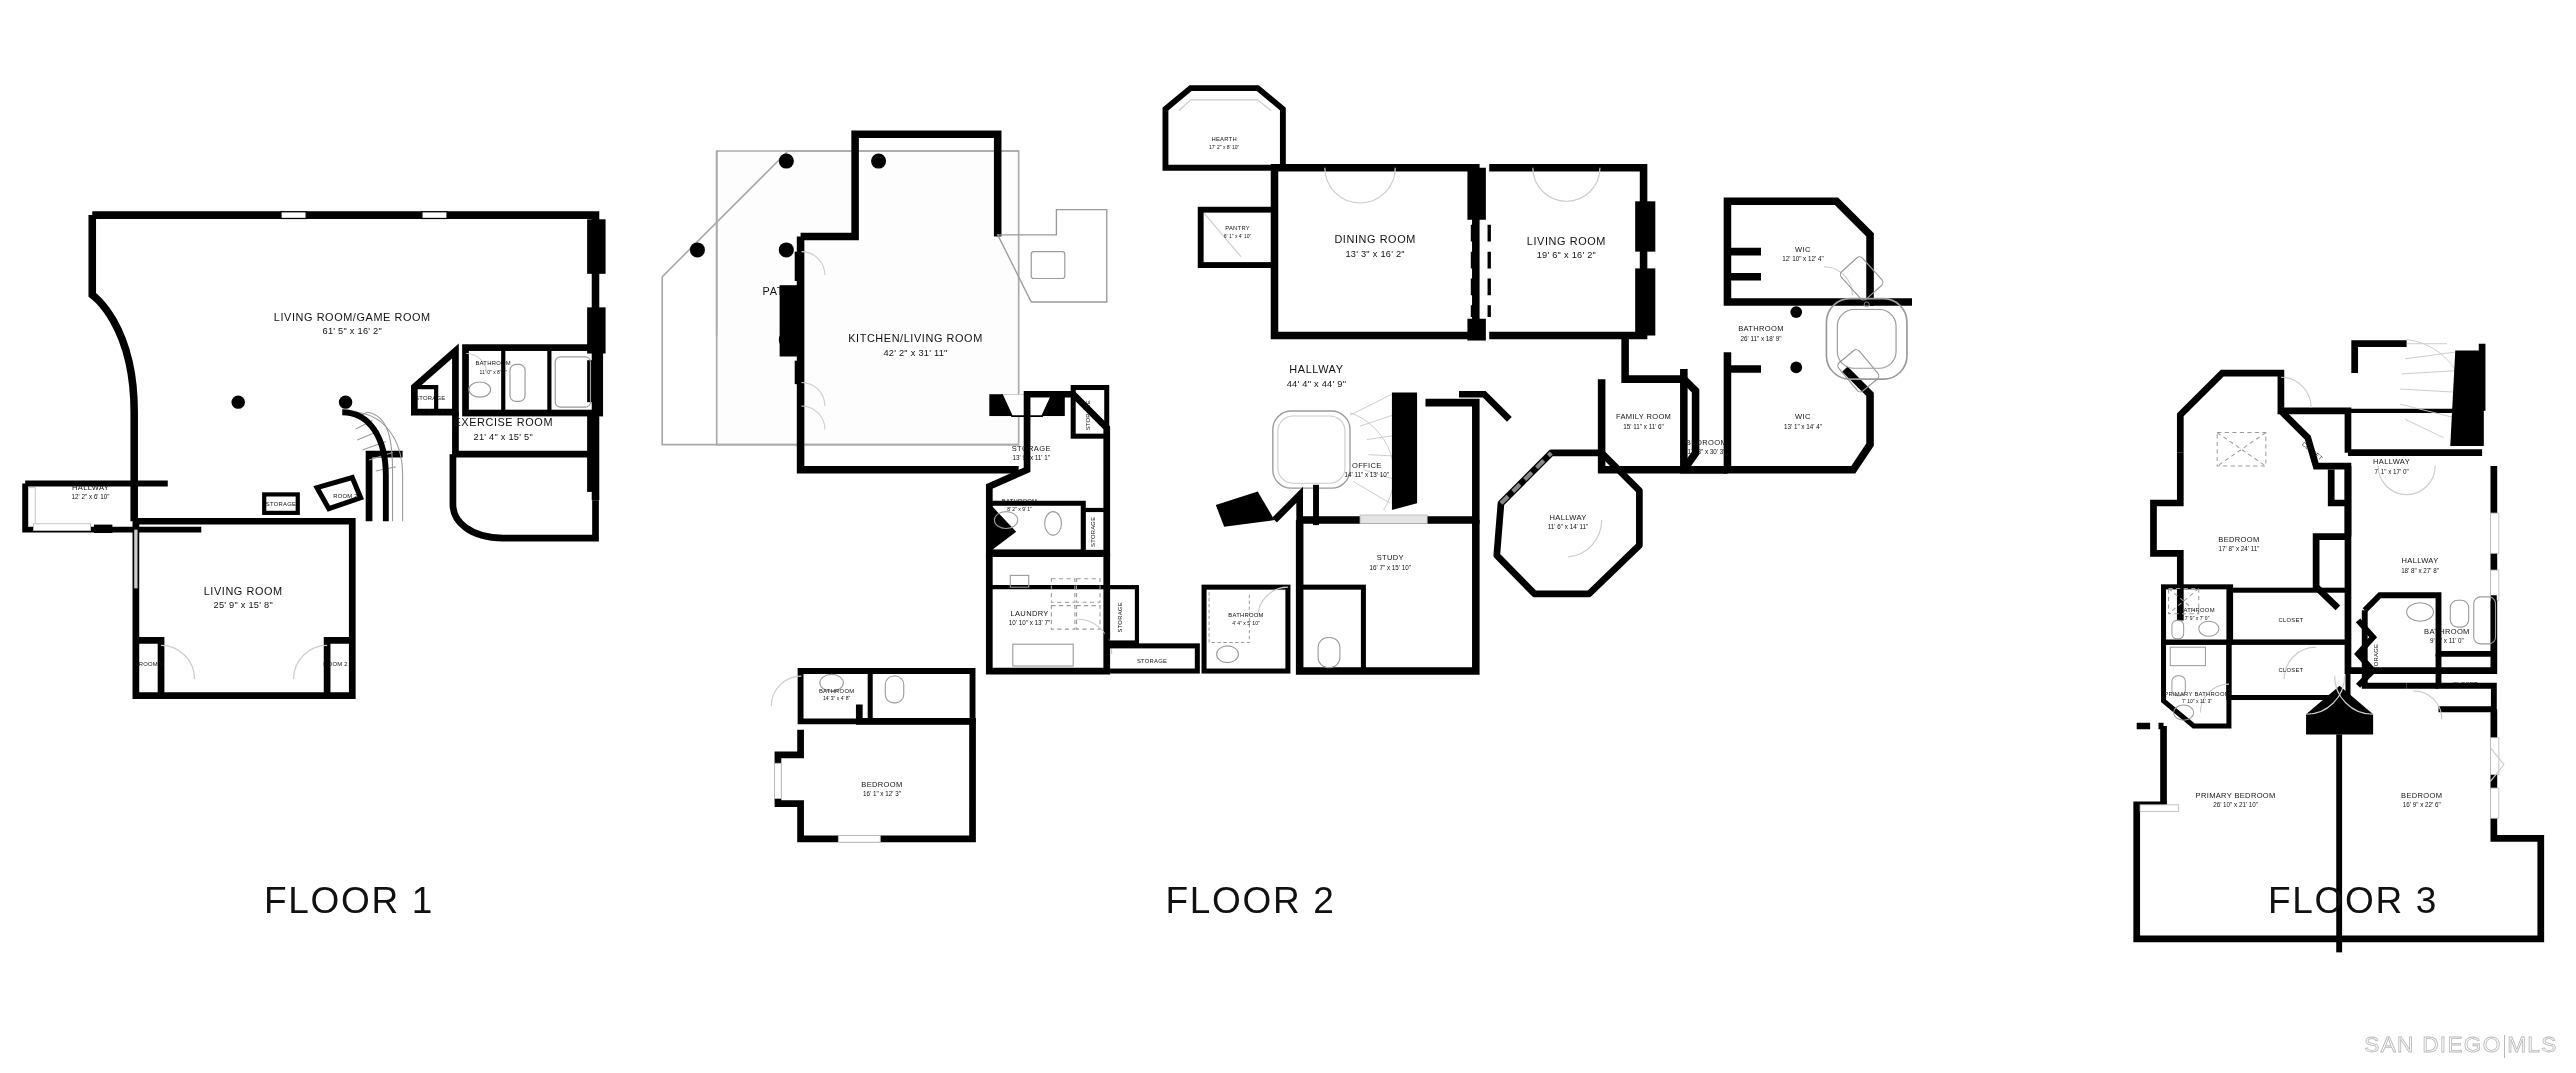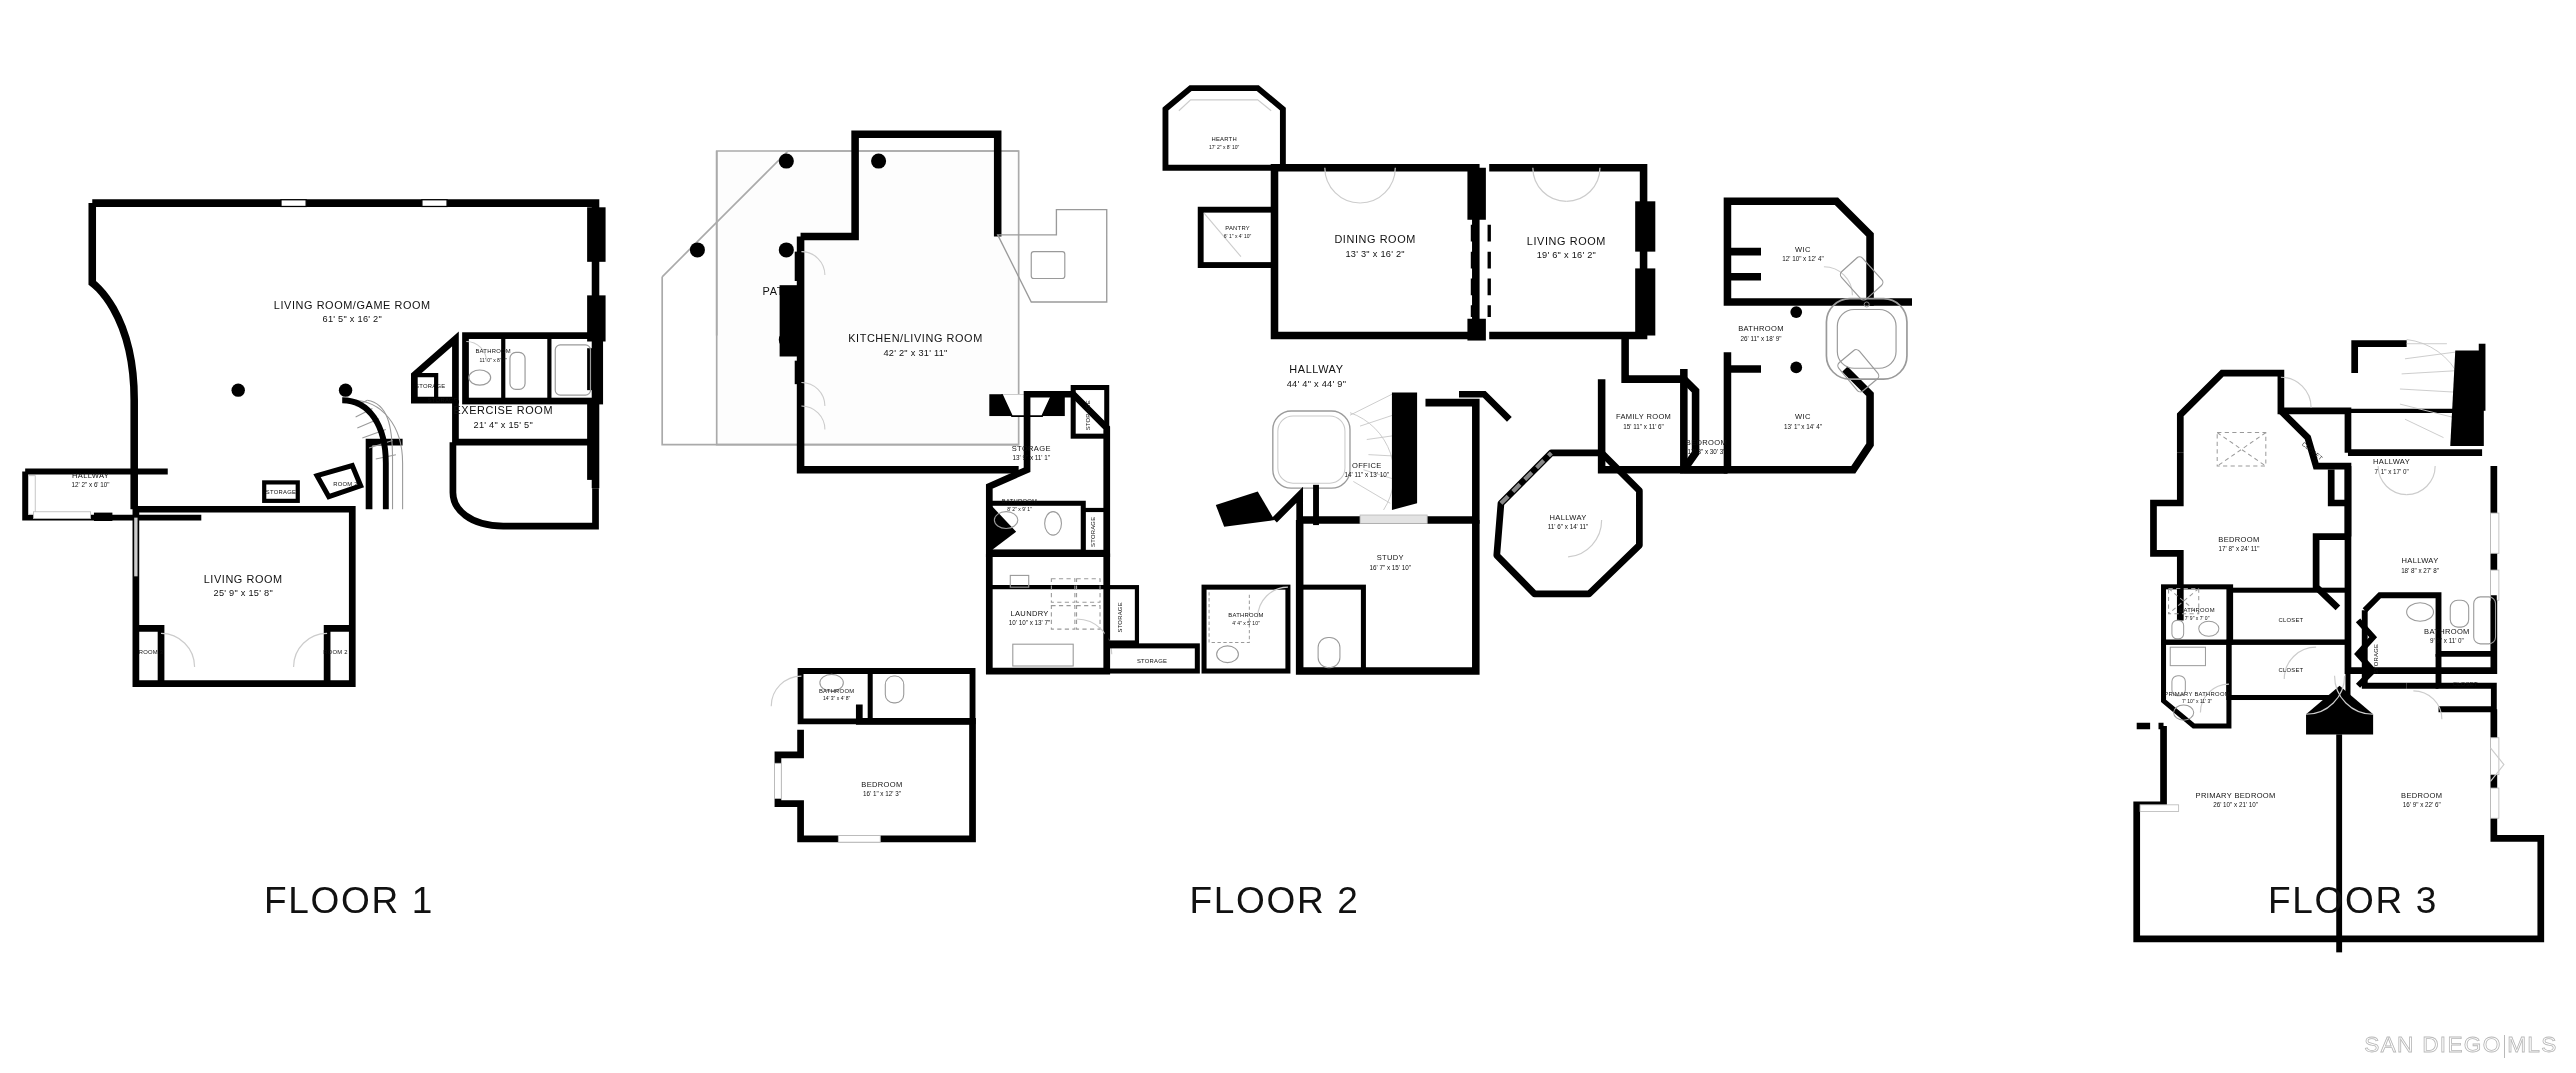--- a/index.html
+++ b/index.html
@@ -10,39 +10,39 @@
     font-family: "Liberation Sans", sans-serif;
     overflow: hidden;
   }
   #page {
     position: relative;
     width: 2576px;
     height: 1073px;
     background: #ffffff;
   }
   .floor-panel { position: absolute; }
-  #floor1-panel { left: 0px;    top: 6px;  width: 671px;  height: 973px; }
+  #floor1-panel { left: 0px;    top: 18px;  width: 671px;  height: 973px; }
   #floor2-panel { left: 637px;  top: 0px;  width: 1275px; height: 973px; }
   #floor3-panel { left: 2130px; top: 0px;  width: 446px;  height: 973px; }
 
   .floor-svg { display: block; width: 100%; height: 100%; }
 
   .floor-caption {
     position: absolute;
     width: 100%;
     text-align: center;
     font-family: "Liberation Sans", sans-serif;
     font-size: 37px;
     font-weight: 400;
     letter-spacing: 1.7px;
     color: #111111;
     top: 880px;
   }
   #floor1-caption { left: 0px;    width: 671px; padding-left: 27px; }
-  #floor2-caption { left: 637px;  width: 1275px; }
+  #floor2-caption { left: 613px;  width: 1275px; }
   #floor3-caption { left: 2130px; width: 446px; }
 
   
   #mls-logo {
     position: absolute;
     right: 18.4px;
     bottom: 15px;
     display: flex;
     align-items: flex-end;
     gap: 2px;

